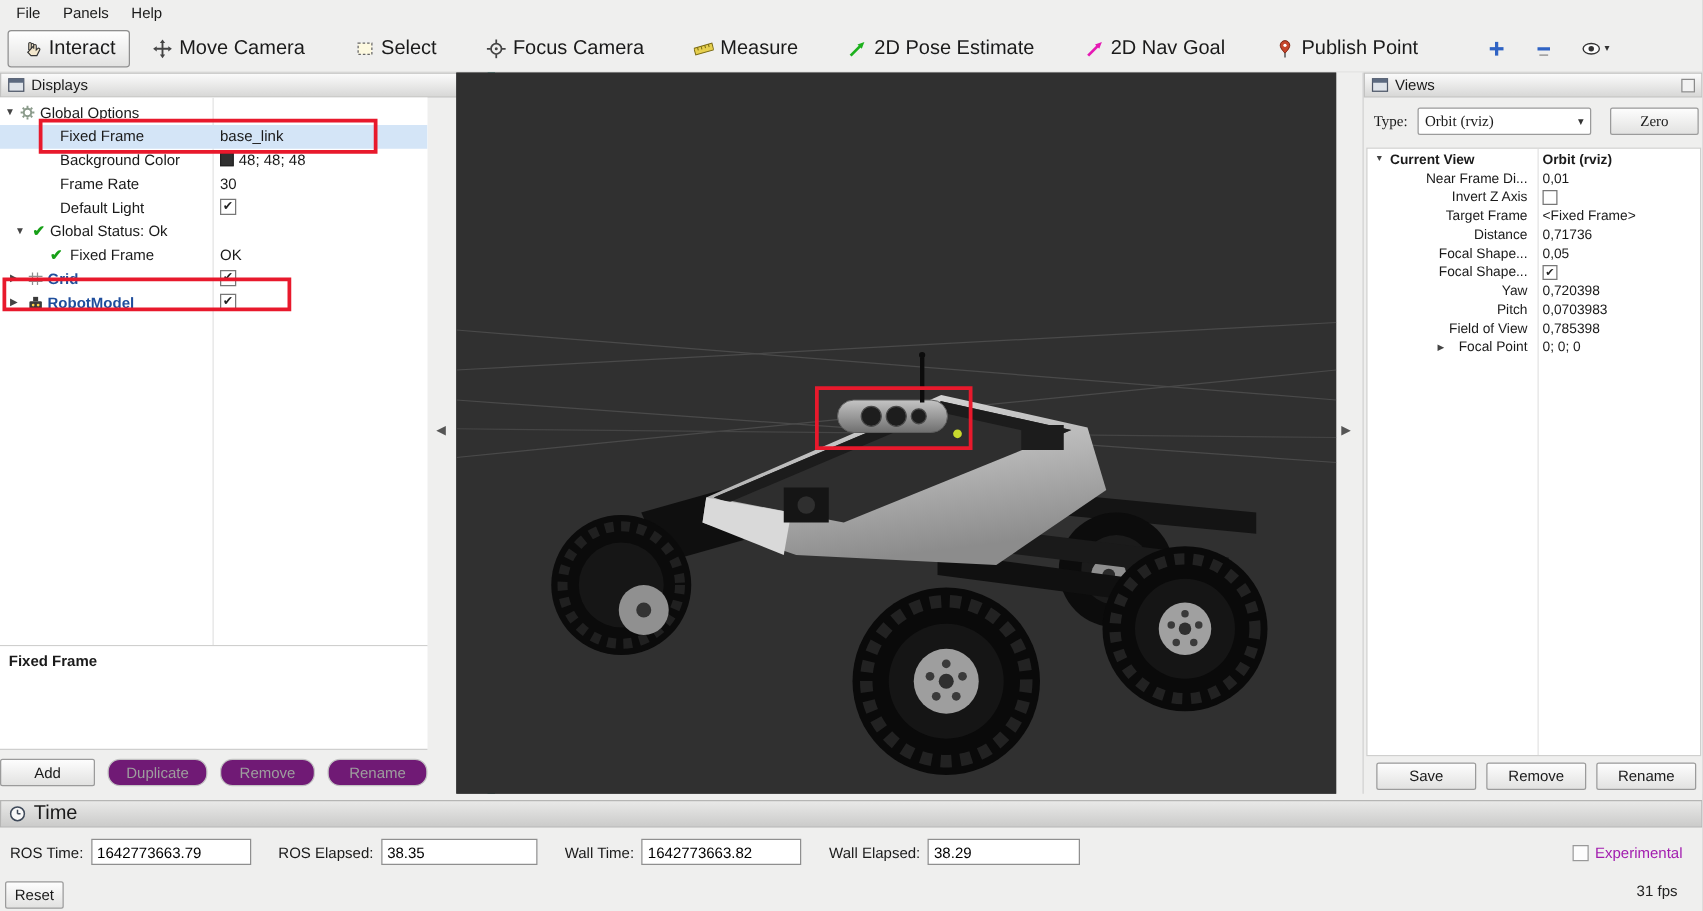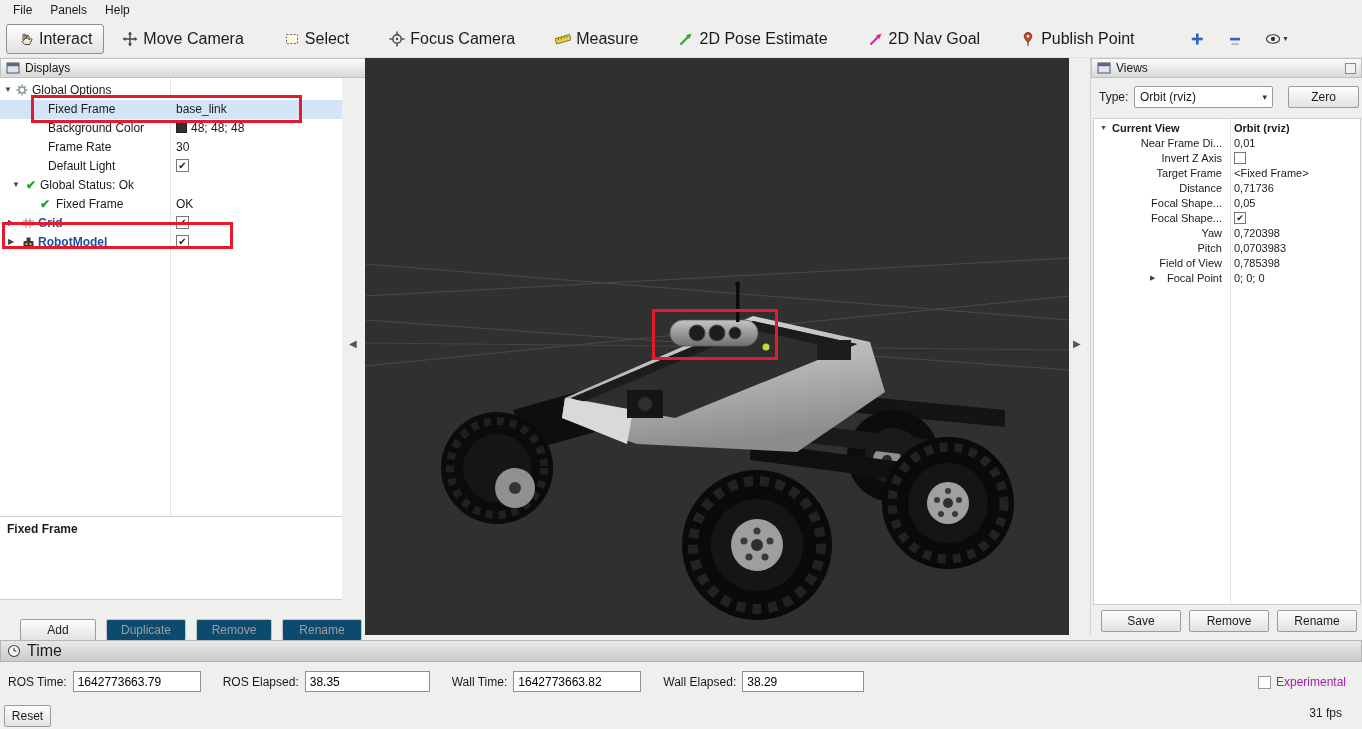--- a/index.html
+++ b/index.html
@@ -14,49 +14,49 @@
   .toolbar { position:absolute; top:20px; left:0; right:0; height:38px; display:flex; align-items:center; padding-left:6px; background:#efefee; border-bottom:1px solid #e3e3e2; }
   .tool { display:flex; align-items:center; gap:5px; padding:5px 8px; font-size:16px; margin-right:24px; white-space:nowrap; }
   .tool.active { border:1px solid #8f8f8f; border-radius:3px; background:linear-gradient(#ffffff,#e2e2e1); margin-right:10px; padding:5px 11px; }
   .tool-sm { padding:5px 6px; margin-right:10px; display:flex; align-items:center; }
   .caret { font-size:8px; color:#333; margin-left:1px; }
 
   
   .panel-header { height:20px; background:linear-gradient(#fbfbfb,#d8d8d7); border:1px solid #c2c2c1; display:flex; align-items:center; gap:5px; padding:0 5px; font-size:12px; }
   .float-btn { margin-left:auto; width:11px; height:11px; border:1px solid #8a8a8a; background:#f2f2f2; }
   .btn { height:22px; border:1px solid #9b9b9b; border-radius:2px; background:linear-gradient(#fdfdfd,#e2e2e1); font-size:12px; text-align:center; line-height:20px; padding:0 4px; }
-  .btn.disabled { color:#9e9e9e; border-color:#c3c3c3; background:#0c4a6e; }
+  .btn.disabled { color:#9e9e9e; border-color:#c3c3c3; background:#701a75;border-radius:10px; }
 
   
   .displays-panel { position:absolute; top:58px; left:0; width:396px; height:577px; background:#efefee; border-right:6px solid #0f766e; }
   .dtree { position:absolute; top:20px; left:0; width:342px; height:439px; background:#fff; border-bottom:1px solid #cfcfce; overflow:hidden; }
   .dcol-line { position:absolute; left:170px; top:0; bottom:0; width:1px; background:#e4e4e3; }
   .drow { position:absolute; left:0; width:100%; height:19px; font-size:12px; }
   .drow.selected { background:#d4e5f7; }
   .drow .arr { position:absolute; top:4px; font-size:8px; color:#444; }
   .drow .ic { position:absolute; top:3px; }
   .drow .lbl { position:absolute; top:2px; white-space:nowrap; }
   .drow .val { position:absolute; left:176px; top:2px; white-space:nowrap; }
   .drow .lbl.blue { color:#1f4e9c; font-weight:bold; }
   .gcheck { color:#18a018; font-weight:bold; font-size:12px; position:absolute; top:2px; }
   .cb { position:absolute; left:176px; top:2px; width:13px; height:13px; border:1px solid #777; background:#fff; font-size:10px; line-height:11px; text-align:center; color:#222; }
   .swatch { display:inline-block; width:11px; height:11px; background:#303030; border:1px solid #222; vertical-align:-1px; margin-right:4px; }
   .help-box { position:absolute; top:459px; left:0; width:342px; height:83px; background:#fff; border-bottom:1px solid #cfcfce; padding:5px 7px; font-size:12px; line-height:1.25; }
   .help-title { font-weight:bold; }
-  .dbuttons { position:absolute; top:549px; left:20px; display:flex; gap:10px;margin-top:12px; }
+  .dbuttons { position:absolute; top:549px; left:0; display:flex; gap:10px; }
   .dbuttons .btn { width:76px; }
   .dbuttons .btn.w80 { width:80px; }
 
   
   .viewport { position:absolute; top:58px; left:365px; width:704px; height:577px; background:#303030; }
   .split-arrow { position:absolute; font-size:10px; color:#555; top:338px; }
 
   
   .views-panel { position:absolute; top:58px; left:1090px; width:272px; height:577px; background:#efefee; border-left:1px solid #d2d2d1; }
-  .type-row { position:absolute; top:28px; left:0; width:272px; height:24px; font-size:12px; }
+  .type-row { position:absolute; top:28px; left:0; width:272px; height:24px; font-size:12px;font-family:Liberation Serif, serif; }
   .type-label { position:absolute; left:8px; top:4px; }
   .type-select { position:absolute; left:43px; top:0; width:139px; height:22px; border:1px solid #9b9b9b; border-radius:2px; background:#fff; display:flex; align-items:center; padding:0 5px; }
   .type-select .sel-caret { margin-left:auto; font-size:9px; color:#333; }
   .zero-btn { position:absolute; left:197px; top:0; width:71px; }
   .vtree { position:absolute; top:60px; left:2px; width:268px; height:487px; background:#fff; border:1px solid #cfcfce; overflow:hidden; }
   .vcol-line { position:absolute; left:136px; top:0; bottom:0; width:1px; background:#e4e4e3; }
   .vrow { position:absolute; left:0; width:100%; height:15px; font-size:11px; }
   .vrow .arr { position:absolute; top:3px; font-size:7px; color:#444; }
   .vrow .vlab { position:absolute; left:0; top:1px; width:128px; text-align:right; white-space:nowrap; }
   .vrow .vlab.left { text-align:left; left:18px; width:auto; }

